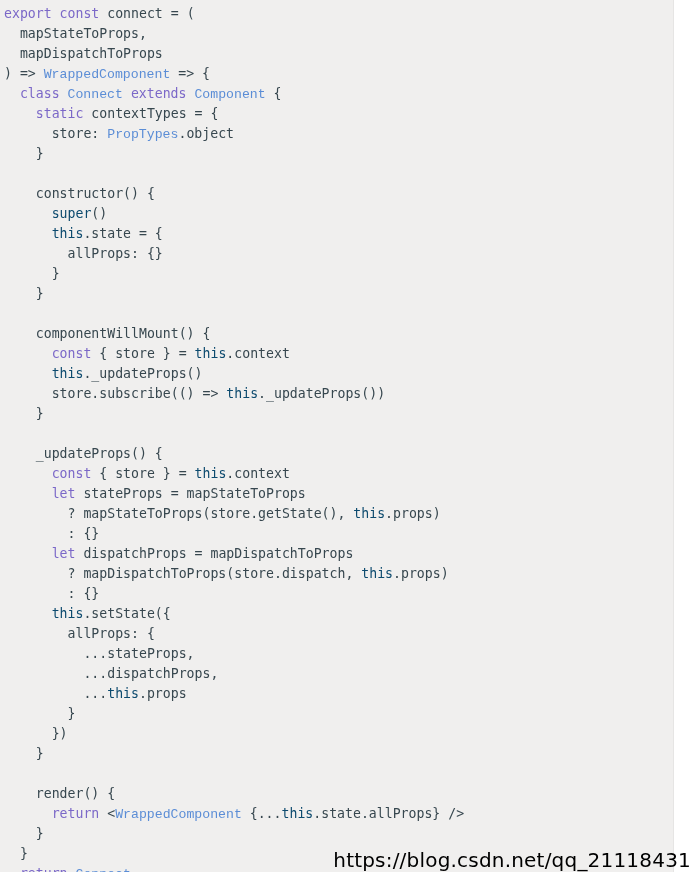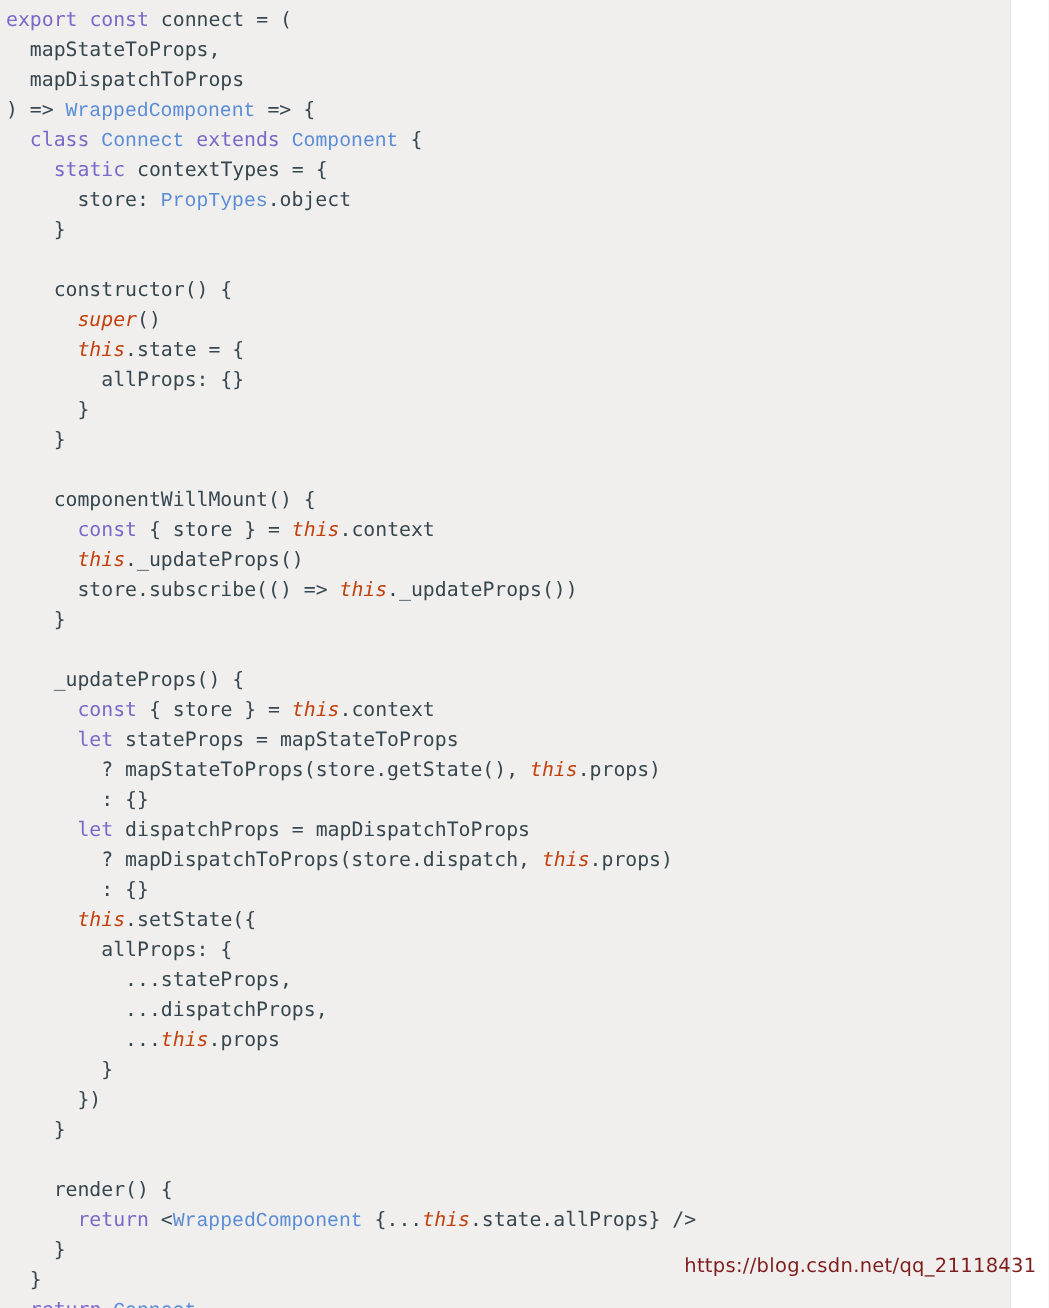--- a/index.html
+++ b/index.html
@@ -41,30 +41,30 @@
     white-space: pre;
     color: #37474f;
     z-index: 2;
   }
   .line {
     height: 20px;
     white-space: pre;
   }
   .tok-kw       { color: #7b68c8; }
   .tok-type     { color: #5b8dd6; font-family: Liberation Mono, monospace; }
-  .tok-this     { color: #c2410c; font-style: italic; }
+  .tok-this     { color: #0c4a6e; }
   .tok-plain    { color: #37474f; }
   #watermark {
     position: absolute;
     right: 8px;
-    bottom: 20px;
+    bottom: 0;
     font-family: "DejaVu Sans", "Liberation Sans", sans-serif;
-    font-size: 13px;
+    font-size: 20px;
     letter-spacing: 0.2px;
-    color: #7f1d1d;
+    color: #000000;
     z-index: 3;
     user-select: none;
   }
 </style>
 </head>
 <body>
 
 <div id="code-block">
 
   <div id="right-edge"></div>

